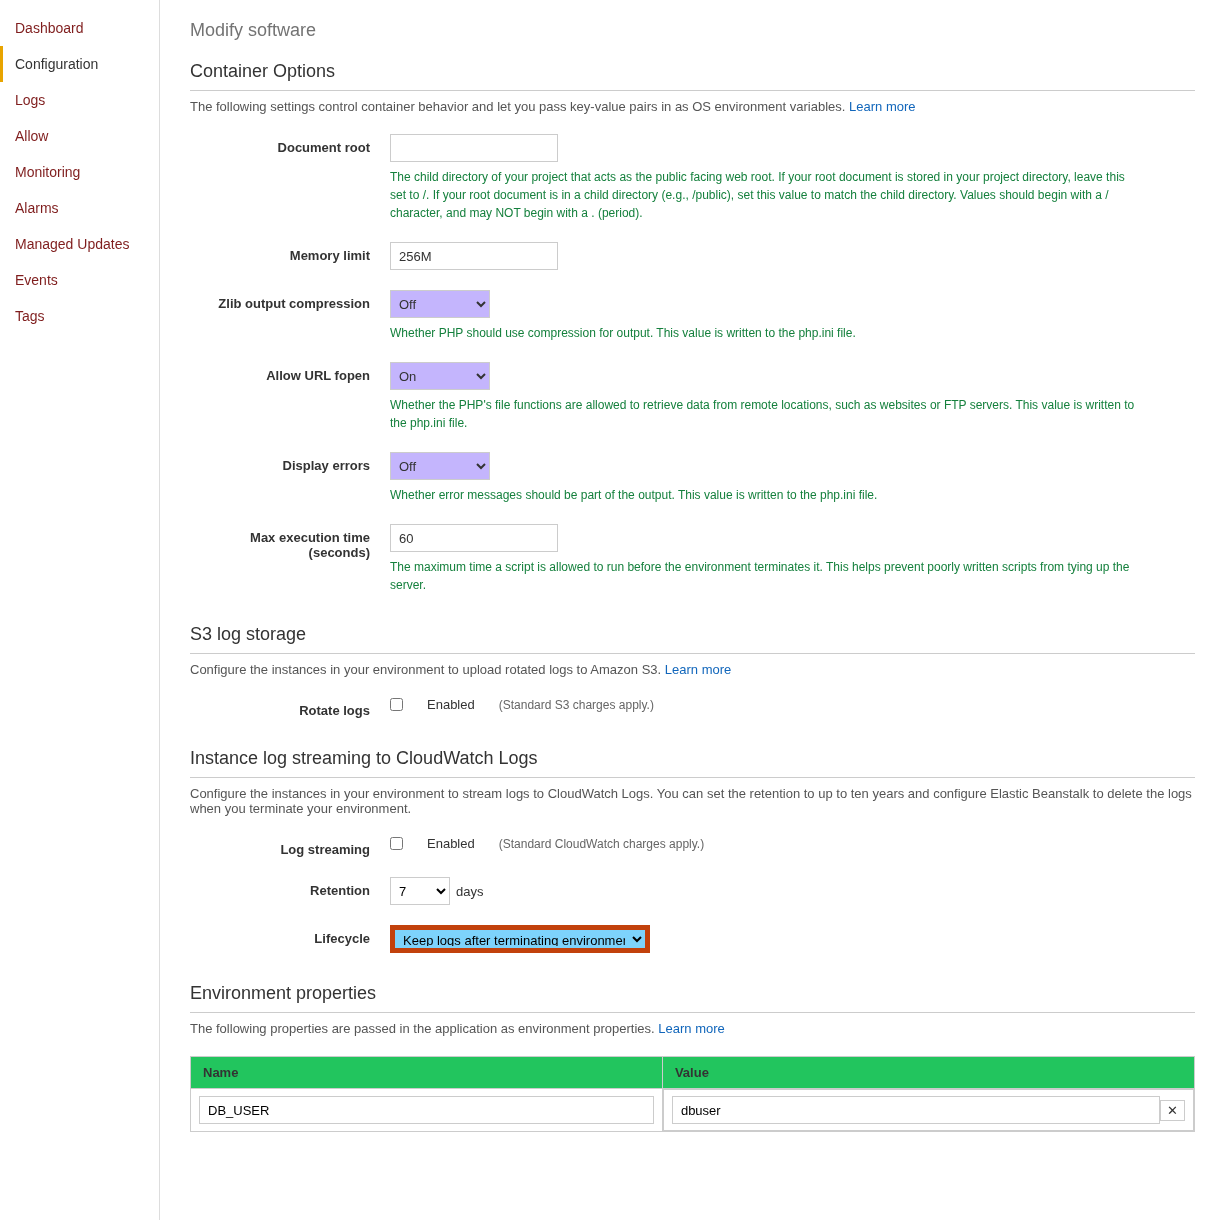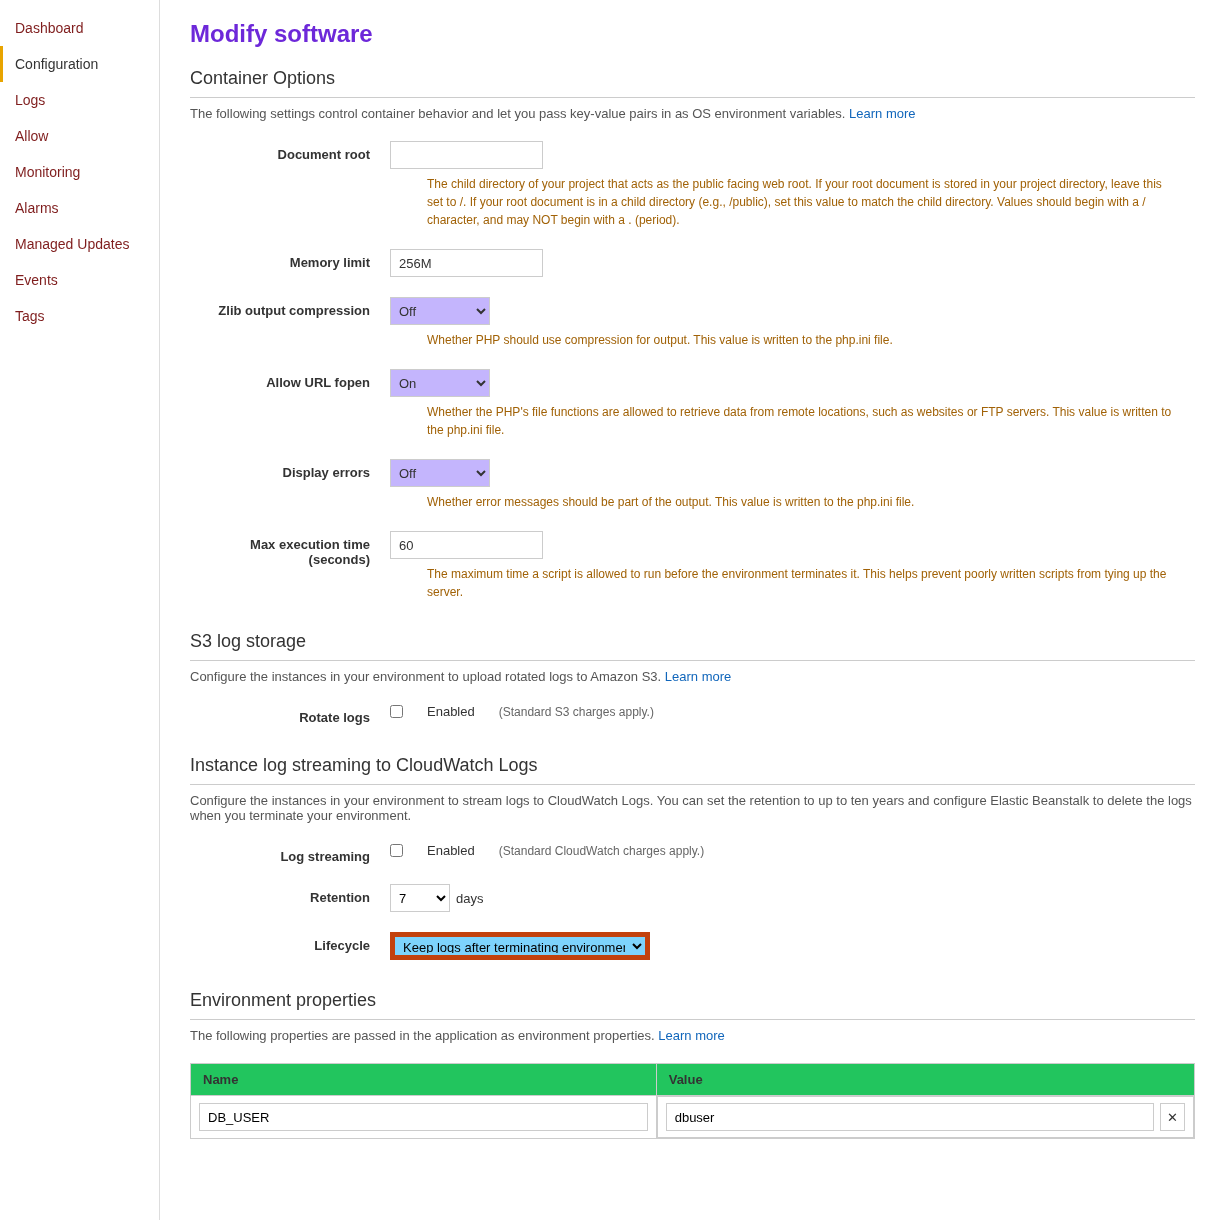--- a/index.html
+++ b/index.html
@@ -30,23 +30,23 @@
     }
 
     
     .main {
       flex: 1;
       padding: 20px 30px;
       overflow-y: auto;
     }
 
     h1.page-title {
-      font-size: 24px;
-      font-weight: 700;
-      color: #6d28d9;
+      font-size: 18px;
+      font-weight: 400;
+      color: #737373;
       margin-bottom: 20px;
     }
 
     .section {
       margin-bottom: 30px;
     }
 
     .section-title {
       font-size: 18px;
       font-weight: 400;
@@ -83,46 +83,45 @@
       font-weight: 700;
       font-size: 13px;
       flex-shrink: 0;
     }
 
     .form-content {
       flex: 1;
     }
 
     .form-input {
-      width: 153px;
+      width: 168px;
       height: 28px;
       border: 1px solid #ccc;
       padding: 4px 8px;
       font-size: 13px;
       color: #333;
     }
 
     .form-select {
       width: 100px;
       height: 28px;
       border: 1px solid #ccc;
       padding: 2px 4px;
       font-size: 13px;
       color: #333;
       background: #c4b5fd;
       cursor: pointer;
     }
 
     .form-hint {
       font-size: 12px;
-      color: #a16207;
+      color: #15803d;
       margin-top: 6px;
       max-width: 750px;
       line-height: 1.5;
-      margin-left: 37px;
     }
 
     
     .checkbox-row {
       display: flex;
       align-items: center;
       gap: 24px;
     }
     .checkbox-label {
       font-size: 13px;
@@ -351,21 +350,21 @@
         <tr>
           <th>Name</th>
           <th>Value</th>
         </tr>
       </thead>
       <tbody id="env-table-body">
         <tr>
           <td>
             <input type="text" value="DB_USER" style="">
           </td>
-          <td style="display:flex; gap:6px;">
+          <td style="display:flex; align-items:center; ">
             <input type="text" value="dbuser" style="flex: 1 1 0%;">
             <button class="delete-btn">✕</button>
           </td>
         </tr>
       </tbody>
     </table>
   </section>
 
 </main>
 

